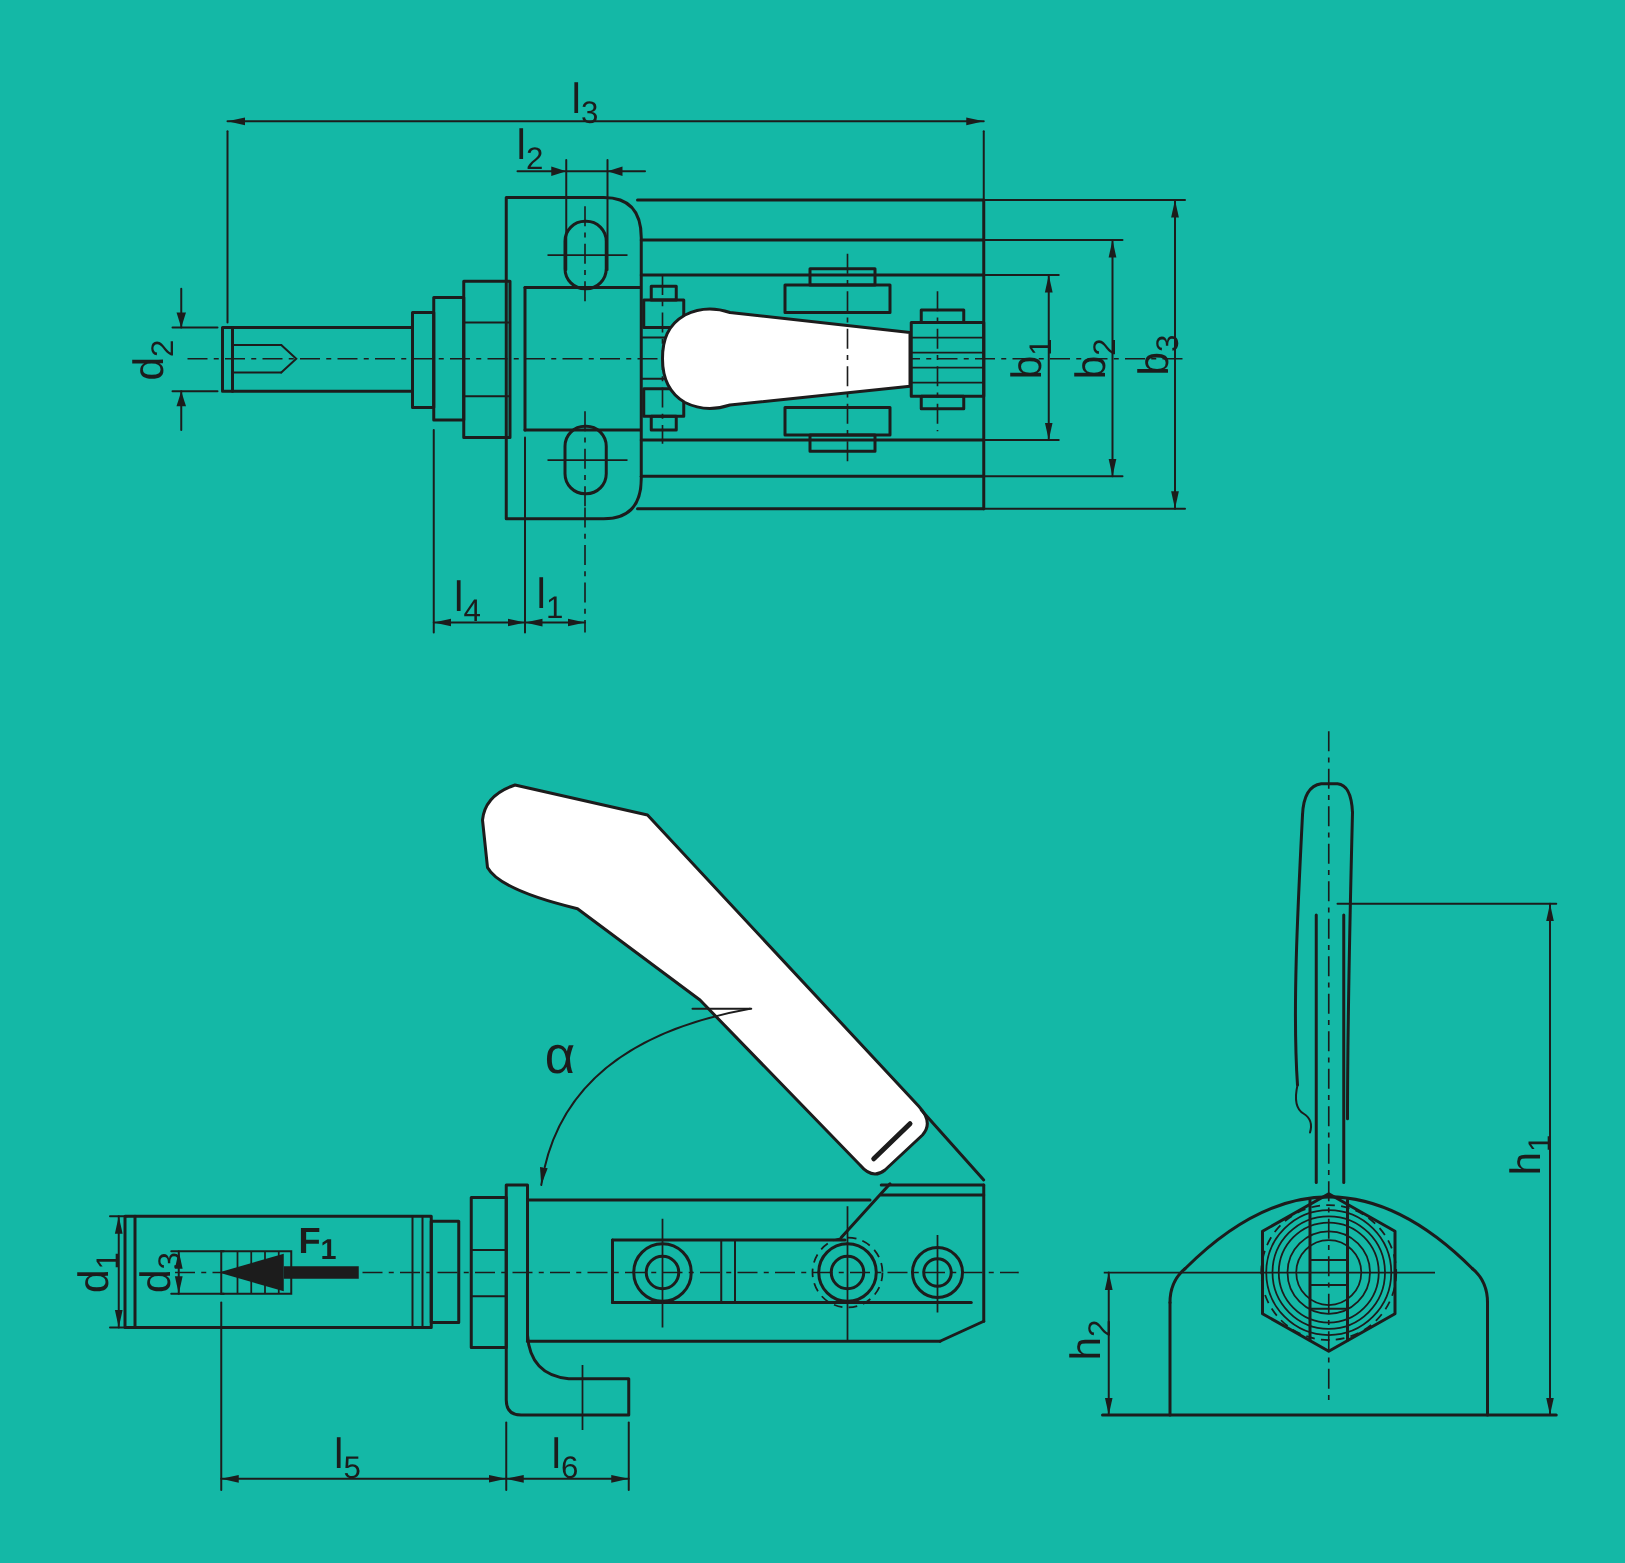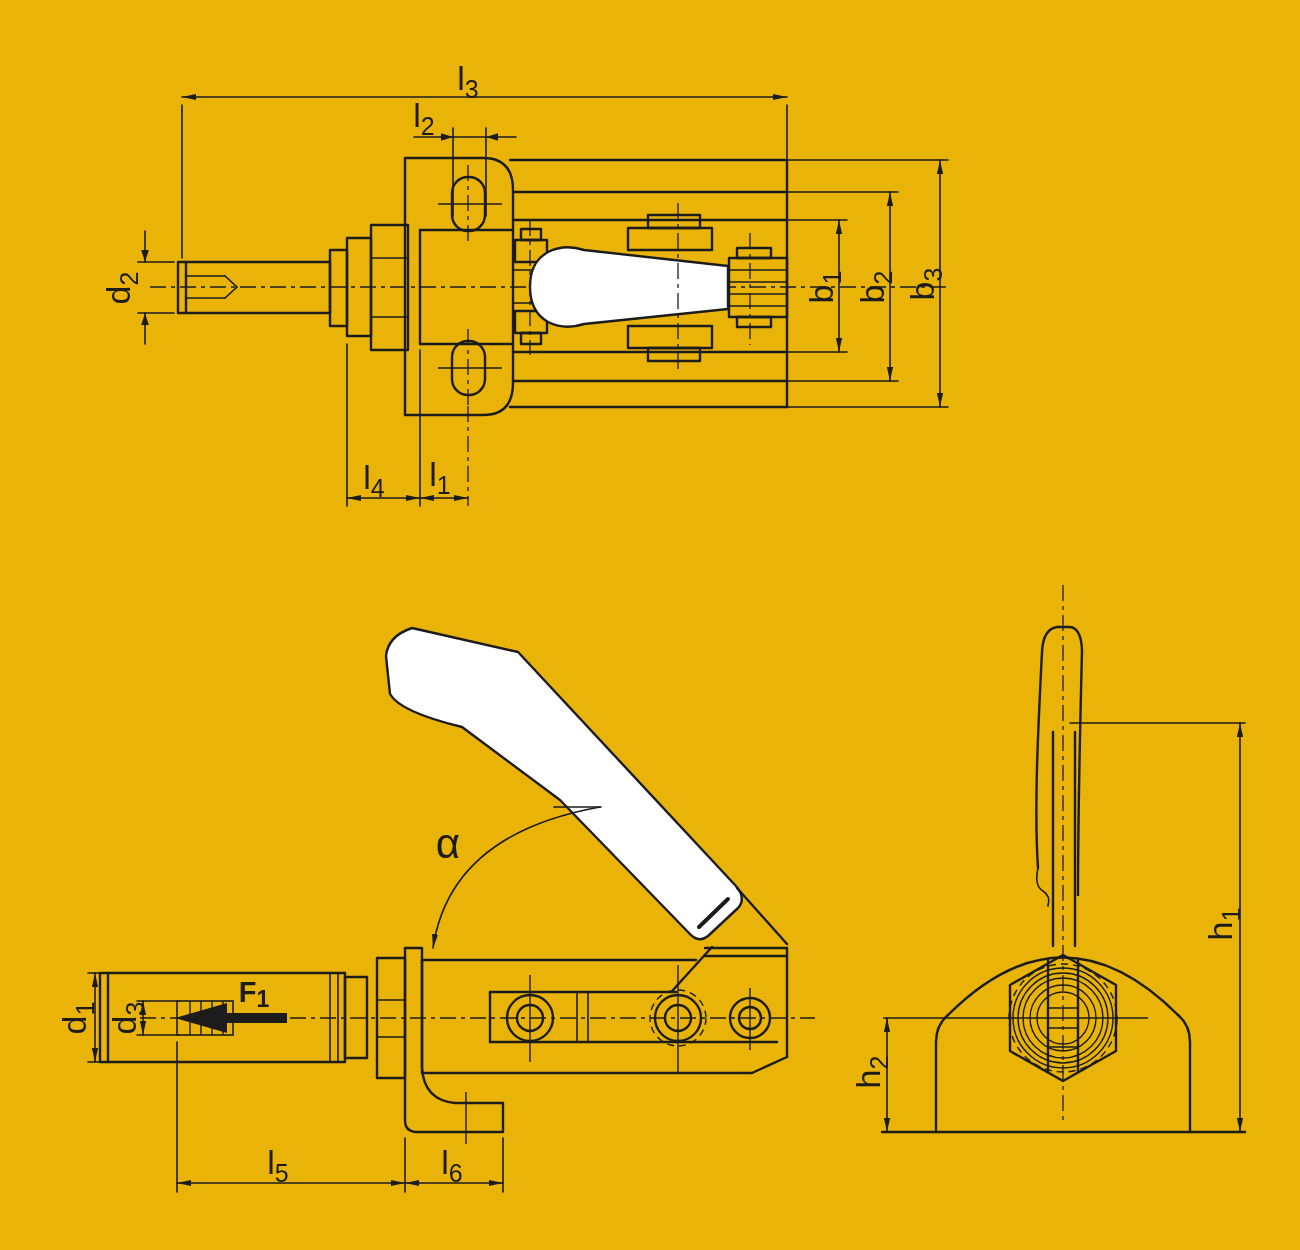--- a/index.html
+++ b/index.html
@@ -1,16 +1,16 @@
 <!DOCTYPE html>
 <html><head>
 <meta charset="utf-8">
 <style>
   html,body{margin:0;padding:0;background:#fff;}
-  .stage{width:1300px;height:1250px;background:#eab308;position:relative;font-family:"Liberation Sans",sans-serif;}
+  .stage{width:1300px;height:1250px;background:#14b8a6;position:relative;font-family:"Liberation Sans",sans-serif;}
   .obj{stroke:#1c1c1c;stroke-width:2.4;fill:none;stroke-linejoin:round;stroke-linecap:round;}
   .objf{stroke:#1c1c1c;stroke-width:2.4;fill:#ffffff;stroke-linejoin:round;}
   .thin{stroke:#1c1c1c;stroke-width:1.6;fill:none;stroke-linecap:round;}
   .fine{stroke:#1c1c1c;stroke-width:1.4;fill:none;}
   .cl{stroke:#1c1c1c;stroke-width:1.3;fill:none;stroke-dasharray:16 5 4 5;}
   .dash{stroke:#1c1c1c;stroke-width:1.4;fill:none;stroke-dasharray:7 5;}
   .thick{stroke:#1c1c1c;stroke-width:4;fill:none;stroke-linecap:round;}
   .blk{fill:#1c1c1c;stroke:none;}
   .lbl{font-size:34px;fill:#1c1c1c;}
   .lblsub{font-size:25px;}

